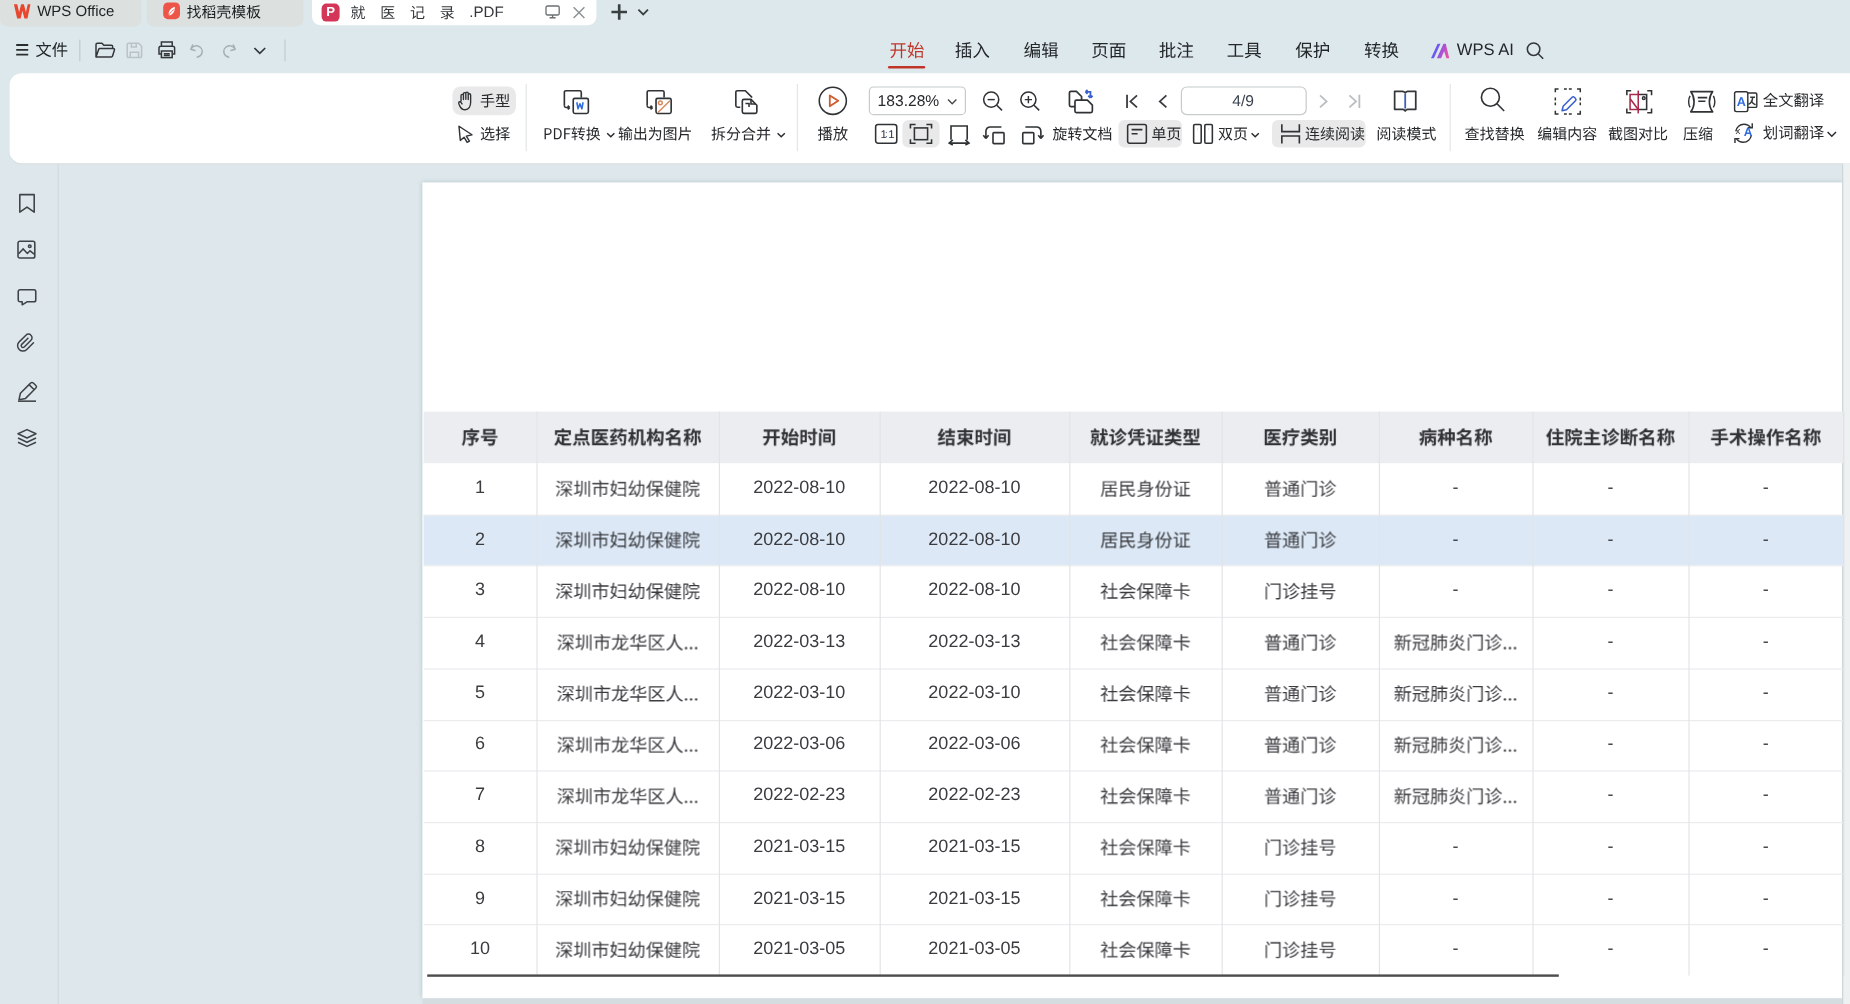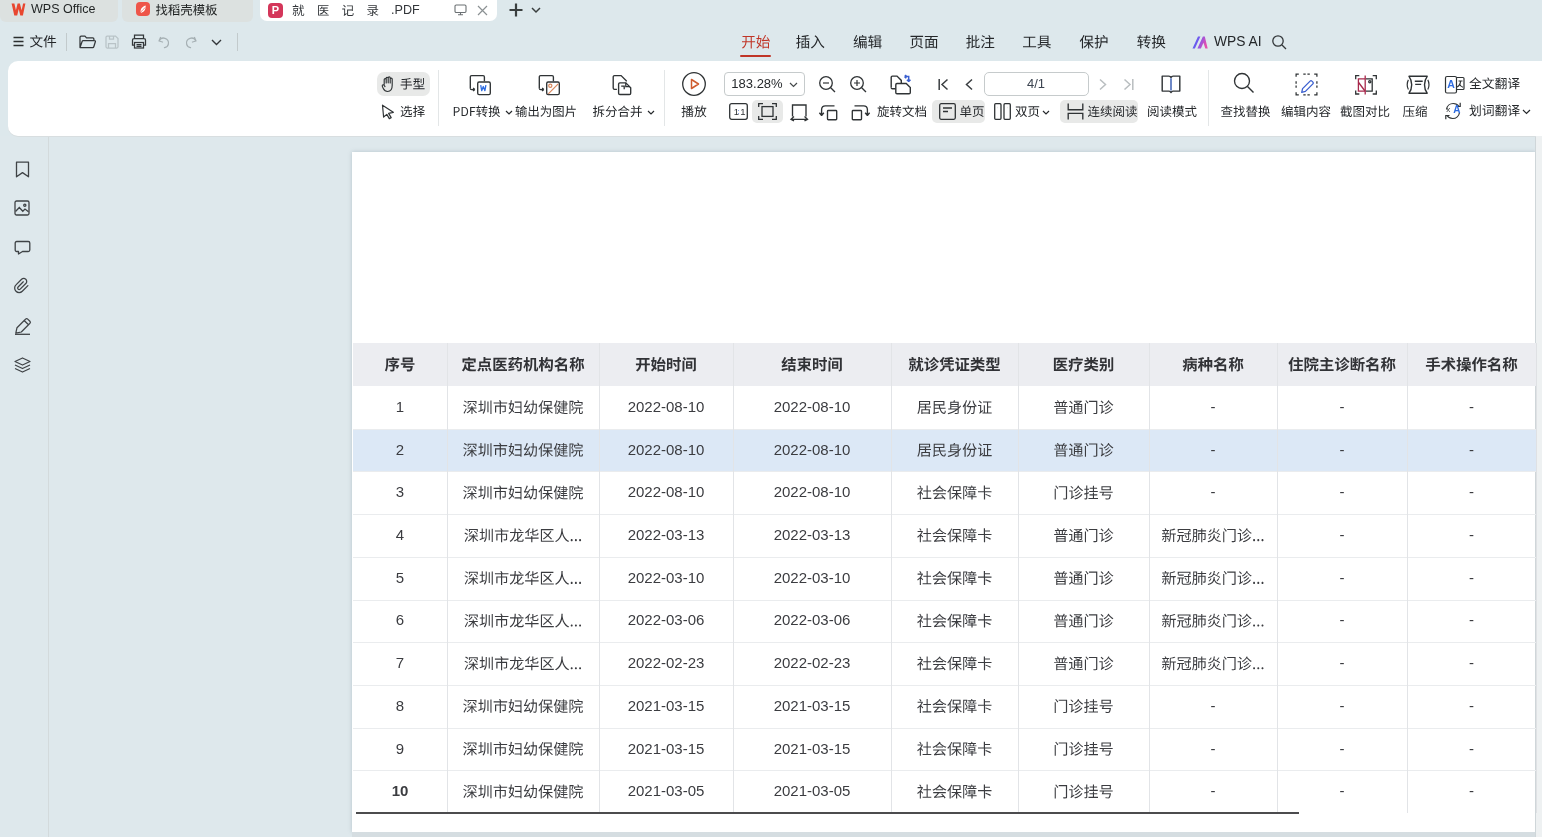--- a/index.html
+++ b/index.html
@@ -180,21 +180,21 @@
       <rect x="2.3" y="7.5" width="9.2" height="9.2" rx="0.8"></rect>
     </g>
   </svg>
 <svg class="ic" width="11" height="13" style="left:938px;top:78px">
     <path d="M1.2 1V12M9.5 1.5L4 6.5L9.5 11.5" fill="none" stroke="#3a3e41" stroke-width="1.5"></path>
   </svg>
 <svg class="ic" width="8" height="13" style="left:965px;top:78px">
     <path d="M7 1.5L1.5 6.5L7 11.5" fill="none" stroke="#3a3e41" stroke-width="1.5"></path>
   </svg>
 <div class="abs" style="left:984px;top:72px;width:105px;height:24px;background:#fff;border:1px solid #c6cbcc;border-radius:5px"></div>
-<div style="position:absolute;font-size:13px;color:#3c4450;font-weight:400;line-height:16.25px;left:1036px;top:76.375px;transform:translateX(-50%);">4/1</div>
+<div style="position:absolute;font-size:13px;color:#3c4450;font-weight:400;line-height:16.25px;left:1036px;top:76.375px;transform:translateX(-50%);">4/9</div>
 <svg class="ic" width="8" height="13" style="left:1099px;top:78px">
     <path d="M1 1.5L6.5 6.5L1 11.5" fill="none" stroke="#b9bec0" stroke-width="1.5"></path>
   </svg>
 <svg class="ic" width="11" height="13" style="left:1123px;top:78px">
     <path d="M9.8 1V12M1.5 1.5L7 6.5L1.5 11.5" fill="none" stroke="#b9bec0" stroke-width="1.5"></path>
   </svg>
 <svg class="ic" width="20" height="20" style="left:1160.5px;top:73.5px">
     <path d="M1.2 2.1h6.6c.5 0 1 .2 1.3.5l.9.9.9-.9c.3-.3.8-.5 1.3-.5h6.6v15h-6.8c-.4 0-.8.2-1.1.5l-.9.9-.9-.9c-.3-.3-.7-.5-1.1-.5H1.2z" fill="none" stroke="#33373a" stroke-width="1.45" stroke-linejoin="round"></path>
     <path d="M10 4.3v12.2" stroke="#3f62b5" stroke-width="1.5"></path>
   </svg>
@@ -357,21 +357,21 @@
 <div style="position:absolute;font-size:15px;color:#3b3c40;font-weight:400;line-height:18.75px;left:812px;top:696.875px;transform:translateX(-50%);filter:blur(0.35px);">2021-03-15</div>
 <div style="position:absolute;font-size:15px;color:#3b3c40;font-weight:400;line-height:18.75px;left:1213px;top:696.875px;transform:translateX(-50%);filter:blur(0.35px);">-</div>
 <div style="position:absolute;font-size:15px;color:#3b3c40;font-weight:400;line-height:18.75px;left:1342px;top:696.875px;transform:translateX(-50%);filter:blur(0.35px);">-</div>
 <div style="position:absolute;font-size:15px;color:#3b3c40;font-weight:400;line-height:18.75px;left:1471.5px;top:696.875px;transform:translateX(-50%);filter:blur(0.35px);">-</div>
 <div style="position:absolute;font-size:15px;color:#3b3c40;font-weight:400;line-height:18.75px;left:400px;top:739.575px;transform:translateX(-50%);filter:blur(0.35px);">9</div>
 <div style="position:absolute;font-size:15px;color:#3b3c40;font-weight:400;line-height:18.75px;left:666px;top:739.575px;transform:translateX(-50%);filter:blur(0.35px);">2021-03-15</div>
 <div style="position:absolute;font-size:15px;color:#3b3c40;font-weight:400;line-height:18.75px;left:812px;top:739.575px;transform:translateX(-50%);filter:blur(0.35px);">2021-03-15</div>
 <div style="position:absolute;font-size:15px;color:#3b3c40;font-weight:400;line-height:18.75px;left:1213px;top:739.575px;transform:translateX(-50%);filter:blur(0.35px);">-</div>
 <div style="position:absolute;font-size:15px;color:#3b3c40;font-weight:400;line-height:18.75px;left:1342px;top:739.575px;transform:translateX(-50%);filter:blur(0.35px);">-</div>
 <div style="position:absolute;font-size:15px;color:#3b3c40;font-weight:400;line-height:18.75px;left:1471.5px;top:739.575px;transform:translateX(-50%);filter:blur(0.35px);">-</div>
-<div style="position:absolute;font-size:15px;color:#3b3c40;font-weight:700;line-height:18.75px;left:400px;top:782.275px;transform:translateX(-50%);filter:blur(0.35px);">10</div>
+<div style="position:absolute;font-size:15px;color:#3b3c40;font-weight:400;line-height:18.75px;left:400px;top:782.275px;transform:translateX(-50%);filter:blur(0.35px);">10</div>
 <div style="position:absolute;font-size:15px;color:#3b3c40;font-weight:400;line-height:18.75px;left:666px;top:782.275px;transform:translateX(-50%);filter:blur(0.35px);">2021-03-05</div>
 <div style="position:absolute;font-size:15px;color:#3b3c40;font-weight:400;line-height:18.75px;left:812px;top:782.275px;transform:translateX(-50%);filter:blur(0.35px);">2021-03-05</div>
 <div style="position:absolute;font-size:15px;color:#3b3c40;font-weight:400;line-height:18.75px;left:1213px;top:782.275px;transform:translateX(-50%);filter:blur(0.35px);">-</div>
 <div style="position:absolute;font-size:15px;color:#3b3c40;font-weight:400;line-height:18.75px;left:1342px;top:782.275px;transform:translateX(-50%);filter:blur(0.35px);">-</div>
 <div style="position:absolute;font-size:15px;color:#3b3c40;font-weight:400;line-height:18.75px;left:1471.5px;top:782.275px;transform:translateX(-50%);filter:blur(0.35px);">-</div>
 <svg width="1542" height="837" style="position:absolute;left:0;top:0;pointer-events:none">
 <defs>
 <path id="tp0" d="M8.4 -9.6C9 -9.1 9.7 -8.3 10.1 -7.8L10.8 -8.3C10.5 -8.9 9.7 -9.6 9.1 -10.1ZM2.3 -10.4V-7.9H0.6V-7H2.3V-4.4C1.6 -4.2 1 -4 0.4 -3.9L0.7 -3L2.3 -3.4V-0.2C2.3 -0 2.3 0 2.1 0C1.9 0 1.4 0.1 0.8 0C0.9 0.3 1.1 0.7 1.1 0.9C2 0.9 2.5 0.9 2.8 0.7C3.1 0.6 3.2 0.3 3.2 -0.2V-3.7L4.9 -4.2L4.8 -5.1L3.2 -4.6V-7H4.8V-7.9H3.2V-10.4ZM10.3 -5.8C9.9 -4.8 9.3 -3.9 8.5 -3.1C8.2 -4 8 -5.1 7.8 -6.3L11.7 -6.7L11.6 -7.6L7.8 -7.2C7.6 -8.2 7.6 -9.3 7.5 -10.4H6.6C6.6 -9.2 6.7 -8.1 6.8 -7.1L4.9 -6.9L5 -6L6.9 -6.2C7.1 -4.7 7.4 -3.4 7.7 -2.3C6.8 -1.4 5.7 -0.6 4.6 -0.2C4.8 0 5.1 0.3 5.3 0.6C6.3 0.1 7.2 -0.5 8.1 -1.3C8.7 0 9.5 0.8 10.6 0.9C11.3 1 11.8 0.3 12 -1.7C11.8 -1.7 11.4 -2 11.2 -2.2C11.1 -0.8 10.9 -0.1 10.6 -0.2C9.9 -0.2 9.3 -0.9 8.8 -2.1C9.8 -3.1 10.5 -4.2 11 -5.3Z M23.3 -10.2C21.9 -9.8 19.3 -9.5 17.2 -9.3C17.3 -9.1 17.4 -8.8 17.4 -8.6C19.6 -8.7 22.2 -9 23.9 -9.5ZM19.8 -8.2C20.1 -7.6 20.3 -6.8 20.5 -6.2L21.3 -6.5C21.2 -7 20.8 -7.8 20.5 -8.4ZM17.4 -7.8C17.7 -7.2 18.1 -6.4 18.2 -5.9L19 -6.2C18.8 -6.7 18.5 -7.5 18.1 -8.1ZM23.2 -8.7C22.9 -7.9 22.4 -6.8 22.1 -6.2L22.8 -5.9C23.2 -6.5 23.6 -7.5 24 -8.4ZM16.6 -10.3C15.8 -9.9 14.3 -9.6 13.1 -9.3C13.2 -9.1 13.4 -8.8 13.4 -8.6C13.9 -8.7 14.3 -8.8 14.8 -8.9V-6.9H13.1V-6H14.7C14.3 -4.6 13.5 -3 12.8 -2.1C13 -1.8 13.2 -1.4 13.3 -1.2C13.9 -1.9 14.4 -3 14.8 -4.2V1H15.7V-4.6C16 -4.2 16.3 -3.6 16.5 -3.3L17 -4C16.8 -4.3 16 -5.3 15.7 -5.7V-6H17.3V-6.9H15.7V-9.1C16.2 -9.2 16.8 -9.4 17.2 -9.6ZM20.9 -5.4V-4.6H22.9V-3H20.9V-2.1H22.9V-0.4H18.4V-2.1H20.3V-3H18.4V-4.5C19.1 -4.7 19.8 -5.1 20.3 -5.4L19.6 -6C19.1 -5.7 18.3 -5.2 17.5 -4.9V1H18.4V0.5H22.9V0.9H23.8V-5.4Z M25.8 -5.6V-3.1H26.7V-4.8H35.3V-3.1H36.2V-5.6ZM30.5 -10.4V-9.3H25.6V-8.5H30.5V-7.4H26.5V-6.5H35.5V-7.4H31.5V-8.5H36.5V-9.3H31.5V-10.4ZM28.5 -3.9V-2.3C28.5 -1.3 28 -0.4 25.2 0.3C25.4 0.4 25.6 0.8 25.7 1.1C28.7 0.4 29.4 -0.9 29.4 -2.3V-3H32.6V-0.3C32.6 0.6 32.9 0.9 33.9 0.9C34.1 0.9 35.3 0.9 35.5 0.9C36.4 0.9 36.6 0.5 36.7 -1C36.5 -1 36.1 -1.2 35.9 -1.3C35.9 -0.1 35.8 0 35.4 0C35.2 0 34.2 0 34 0C33.6 0 33.5 -0 33.5 -0.4V-3.9Z M43.1 -5.2H47.4V-4.3H43.1ZM43.1 -6.7H47.4V-5.9H43.1ZM46.3 -10.4V-9.4H44.4V-10.4H43.5V-9.4H41.7V-8.6H43.5V-7.7H44.4V-8.6H46.3V-7.7H47.2V-8.6H48.9V-9.4H47.2V-10.4ZM42.2 -7.4V-3.6H44.7C44.7 -3.2 44.6 -2.9 44.5 -2.6H41.4V-1.8H44.3C43.8 -0.8 42.9 -0.1 41.1 0.2C41.2 0.4 41.5 0.8 41.6 1C43.7 0.5 44.7 -0.4 45.2 -1.7C45.8 -0.4 47 0.6 48.6 1C48.7 0.8 49 0.4 49.2 0.2C47.8 -0.1 46.7 -0.8 46.1 -1.8H48.9V-2.6H45.5C45.5 -2.9 45.6 -3.2 45.6 -3.6H48.3V-7.4ZM39.4 -10.4V-8H37.8V-7.2H39.4V-7.1C39 -5.5 38.3 -3.5 37.6 -2.4C37.8 -2.2 38 -1.8 38.1 -1.5C38.6 -2.3 39 -3.4 39.4 -4.6V1H40.3V-5.4C40.6 -4.7 41 -4 41.1 -3.5L41.7 -4.2C41.5 -4.6 40.6 -6.2 40.3 -6.6V-7.2H41.5V-8H40.3V-10.4Z M52 -10.4V-8H50.3V-7.2H52C51.6 -5.4 50.8 -3.4 50 -2.4C50.2 -2.2 50.4 -1.8 50.5 -1.6C51.1 -2.4 51.6 -3.8 52 -5.2V1H52.9V-5.7C53.2 -5 53.6 -4.2 53.8 -3.8L54.4 -4.5C54.2 -4.9 53.2 -6.3 52.9 -6.8V-7.2H54.4V-8H52.9V-10.4ZM60.5 -10.2C59.2 -9.7 56.9 -9.4 54.9 -9.3V-6.2C54.9 -4.3 54.8 -1.5 53.4 0.5C53.6 0.6 54 0.9 54.2 1C55.5 -0.9 55.8 -3.8 55.8 -5.9H56.2C56.6 -4.4 57.1 -3 57.8 -1.8C57 -0.9 56.1 -0.2 55.1 0.2C55.3 0.4 55.5 0.8 55.6 1C56.7 0.5 57.6 -0.1 58.4 -1C59.1 -0.1 59.9 0.6 60.9 1C61.1 0.8 61.4 0.4 61.6 0.2C60.5 -0.2 59.7 -0.9 59 -1.7C59.9 -3 60.5 -4.6 60.9 -6.6L60.3 -6.8L60.2 -6.7H55.8V-8.5C57.7 -8.6 59.8 -8.9 61.1 -9.4ZM59.9 -5.9C59.5 -4.6 59 -3.5 58.4 -2.5C57.8 -3.5 57.3 -4.7 57 -5.9Z"></path>
 <path id="tp1" d="M2.2 -6.4H5V-4.9H2.2ZM9.1 -5.4V-0.7C9.1 0.1 9.2 0.3 9.4 0.5C9.6 0.7 9.9 0.7 10.2 0.7C10.3 0.7 10.8 0.7 11 0.7C11.2 0.7 11.5 0.7 11.7 0.6C11.9 0.5 12 0.3 12.1 0.1C12.2 -0.2 12.2 -0.8 12.2 -1.4C12 -1.5 11.7 -1.6 11.5 -1.8C11.5 -1.2 11.5 -0.6 11.4 -0.4C11.4 -0.2 11.3 -0.1 11.3 -0.1C11.2 -0 11 -0 10.9 -0C10.7 -0 10.4 -0 10.3 -0C10.2 -0 10.1 -0 10 -0.1C10 -0.1 9.9 -0.3 9.9 -0.6V-5.4ZM1.8 -3.5C1.5 -2.4 1.2 -1.4 0.6 -0.7C0.8 -0.6 1.2 -0.3 1.3 -0.2C1.8 -1 2.3 -2.1 2.6 -3.3ZM4.6 -3.3C5 -2.6 5.4 -1.7 5.5 -1L6.2 -1.4C6.1 -2 5.7 -2.9 5.3 -3.6ZM9.7 -9.6C10.2 -9.1 10.7 -8.3 10.9 -7.7L11.6 -8.2C11.4 -8.7 10.8 -9.4 10.3 -10ZM1.4 -7.2V-4.1H3.3V-0C3.3 0.1 3.2 0.1 3.1 0.1C3 0.2 2.5 0.2 2.1 0.1C2.2 0.4 2.3 0.7 2.4 0.9C3 0.9 3.5 0.9 3.7 0.8C4 0.7 4.1 0.4 4.1 0V-4.1H5.9V-7.2ZM2.8 -10.4C3 -10 3.2 -9.5 3.4 -9H0.7V-8.2H6.4V-9H4.3C4.2 -9.5 3.9 -10.1 3.7 -10.6ZM8.3 -10.6C8.3 -9.6 8.3 -8.4 8.2 -7.3H6.6V-6.5H8.2C8 -3.8 7.3 -1.1 5.5 0.5C5.7 0.6 6 0.8 6.2 1C8.1 -0.7 8.8 -3.6 9.1 -6.5H12V-7.3H9.1C9.2 -8.4 9.2 -9.5 9.2 -10.6Z M36.5 -9.9H26V0.5H36.8V-0.4H26.9V-9H36.5ZM29.6 -8.7C29.2 -7.7 28.5 -6.7 27.6 -6.1C27.9 -6 28.3 -5.7 28.4 -5.6C28.8 -5.9 29.1 -6.3 29.4 -6.7H31.4V-5.1V-4.9H27.6V-4H31.3C31 -3 30.2 -2 27.7 -1.3C27.9 -1.1 28.2 -0.8 28.3 -0.6C30.4 -1.3 31.5 -2.2 32 -3.2C33.1 -2.4 34.4 -1.2 35.1 -0.5L35.7 -1.2C34.9 -2 33.4 -3.1 32.2 -4L32.3 -4H36.3V-4.9H32.4V-5.1V-6.7H35.7V-7.5H30C30.2 -7.8 30.3 -8.2 30.5 -8.5Z M51.2 -9.7C51.9 -9.1 52.7 -8.2 53.1 -7.7L53.8 -8.3C53.4 -8.9 52.5 -9.7 51.8 -10.3ZM52.1 0.8V0.8C52.3 0.5 52.6 0.3 54.7 -1.2C54.6 -1.4 54.5 -1.8 54.4 -2.1L53.1 -1.2V-6.6H50.2V-5.7H52.2V-1.2C52.2 -0.6 51.8 -0.1 51.6 0.1C51.8 0.2 52 0.6 52.1 0.8ZM54.9 -9.7V-8.8H59.9V-5.6H55.1V-0.7C55.1 0.5 55.6 0.8 57 0.8C57.3 0.8 59.6 0.8 59.9 0.8C61.3 0.8 61.6 0.3 61.7 -1.8C61.4 -1.9 61 -2 60.8 -2.2C60.7 -0.4 60.6 -0.1 59.8 -0.1C59.3 -0.1 57.4 -0.1 57 -0.1C56.2 -0.1 56.1 -0.2 56.1 -0.7V-4.7H59.9V-4H60.8V-9.7Z M76.1 -4C76.9 -3.5 77.9 -2.8 78.4 -2.3L79 -3C78.5 -3.5 77.5 -4.1 76.7 -4.6ZM76.1 -9.9V-9H83.7L83.7 -7.8H76.5V-7H83.6L83.5 -5.8H75.2V-5H80.2V-2.7C78.4 -1.9 76.5 -1.1 75.3 -0.7L75.8 0.2C77 -0.4 78.6 -1.1 80.2 -1.8V-0C80.2 0.2 80.1 0.2 79.9 0.2C79.7 0.2 79 0.2 78.3 0.2C78.4 0.4 78.6 0.8 78.6 1C79.6 1 80.2 1 80.6 0.9C81 0.8 81.2 0.5 81.2 -0V-3C82.2 -1.3 83.8 -0.1 85.8 0.5C85.9 0.3 86.2 -0.1 86.4 -0.3C85 -0.7 83.9 -1.3 82.9 -2.2C83.7 -2.7 84.7 -3.4 85.4 -4.1L84.6 -4.7C84 -4.1 83.1 -3.4 82.3 -2.8C81.9 -3.4 81.5 -4 81.2 -4.6V-5H86.2V-5.8H84.5C84.6 -7.1 84.7 -8.7 84.8 -9.9L84 -9.9L83.8 -9.9Z"></path>
 <path id="tp2" d="M5.8 -11.2C6.2 -10.5 6.6 -9.6 6.8 -9.1L7.9 -9.4C7.7 -10 7.2 -10.9 6.8 -11.5ZM0.7 -9V-8H2.8C3.6 -6 4.7 -4.2 6.1 -2.7C4.6 -1.5 2.7 -0.5 0.5 0.1C0.7 0.3 1 0.8 1.1 1.1C3.4 0.3 5.3 -0.7 6.8 -2C8.4 -0.6 10.2 0.4 12.4 1C12.6 0.7 12.9 0.3 13.2 0.1C11 -0.5 9.1 -1.5 7.6 -2.7C9 -4.1 10 -5.9 10.8 -8H13V-9ZM6.9 -3.4C5.6 -4.7 4.6 -6.3 3.9 -8H9.7C9 -6.2 8.1 -4.7 6.9 -3.4Z M17.9 -4.6V-3.6H21.8V1.1H22.8V-3.6H26.6V-4.6H22.8V-7.6H26V-8.6H22.8V-11.3H21.8V-8.6H20C20.2 -9.2 20.3 -9.9 20.5 -10.5L19.5 -10.7C19.2 -9 18.6 -7.2 17.8 -6.1C18 -6 18.5 -5.7 18.7 -5.6C19 -6.1 19.4 -6.9 19.7 -7.6H21.8V-4.6ZM17.2 -11.4C16.5 -9.3 15.3 -7.3 14 -5.9C14.2 -5.7 14.5 -5.2 14.6 -4.9C15.1 -5.4 15.5 -5.9 15.9 -6.5V1.1H16.9V-8.1C17.4 -9.1 17.8 -10.1 18.2 -11.1Z"></path>

